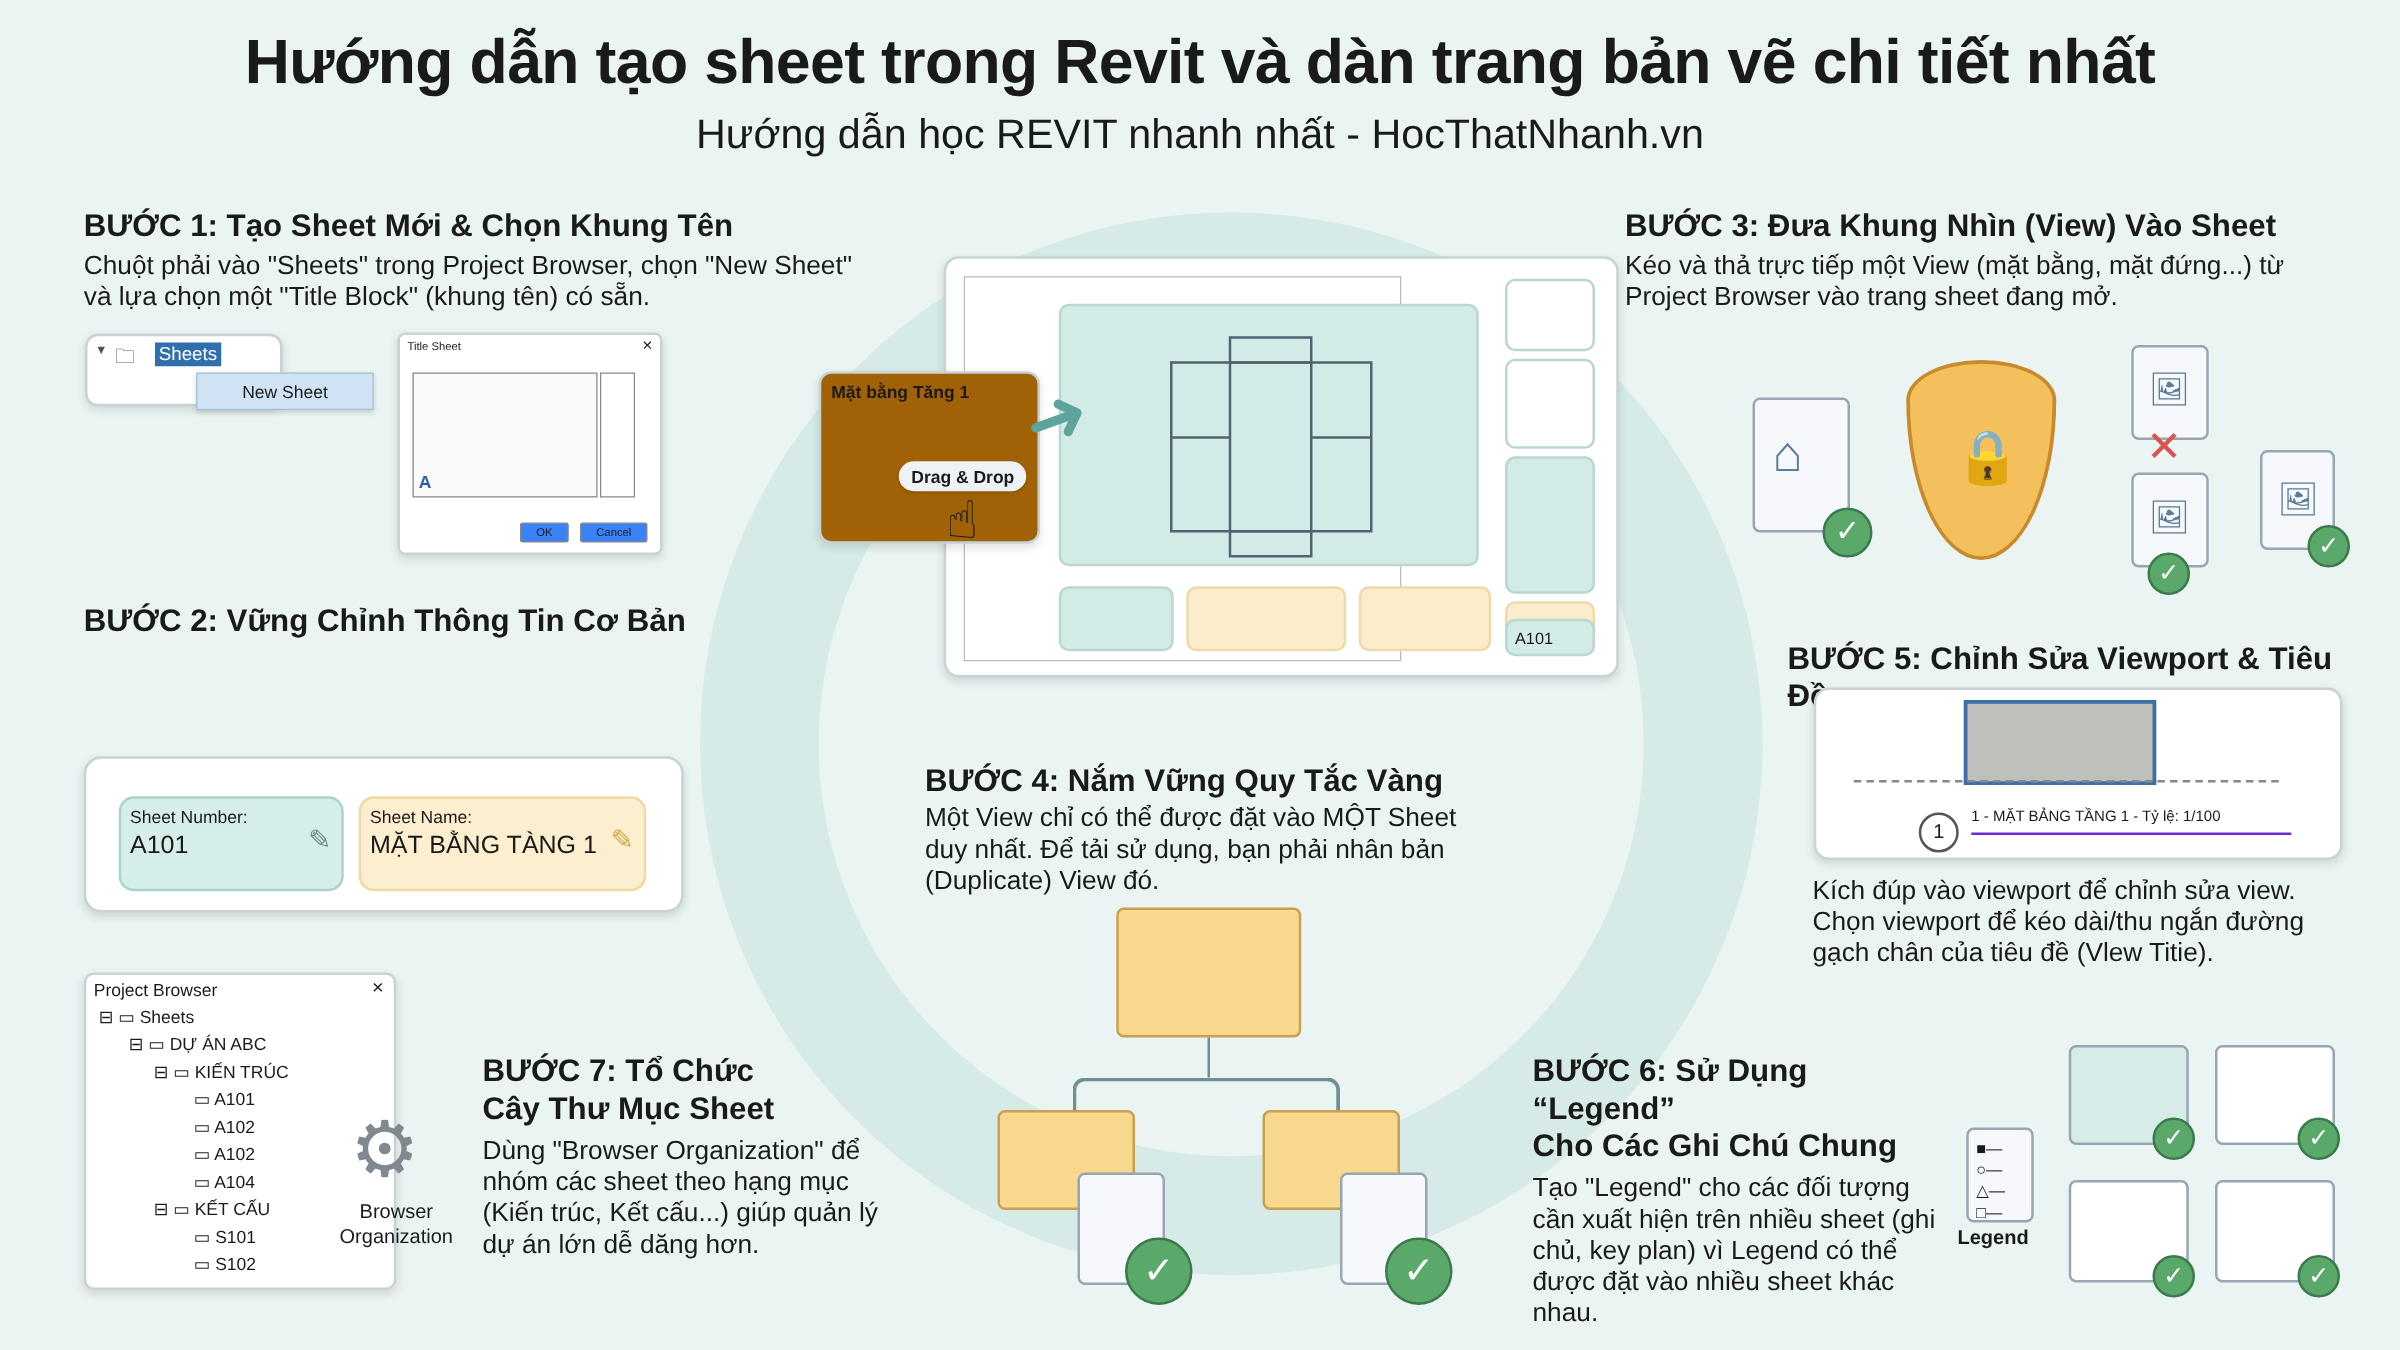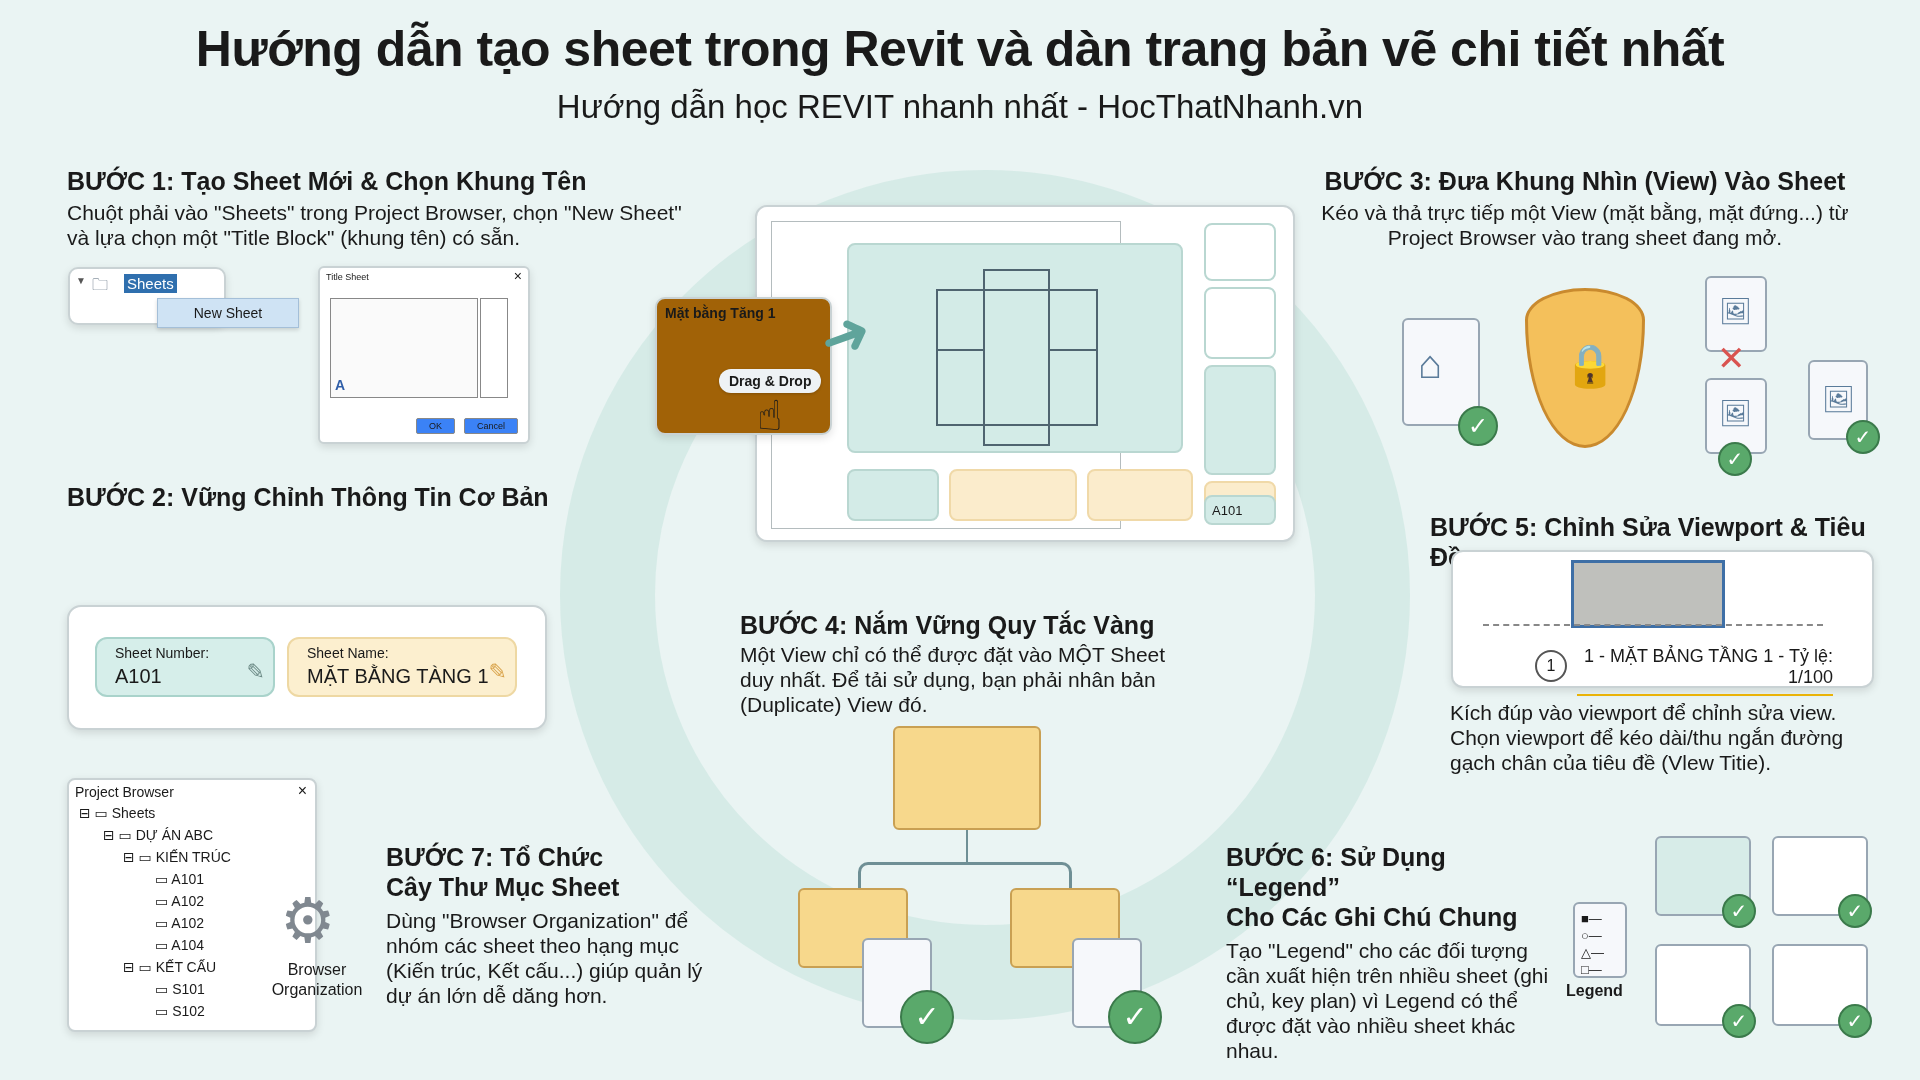--- a/index.html
+++ b/index.html
@@ -5,21 +5,21 @@
 *{box-sizing:border-box;margin:0;padding:0}
 body{width:1920px;height:1080px;overflow:hidden;background:#eaf4f3;font-family:"Liberation Sans","DejaVu Sans",sans-serif;color:#1a1a1a;position:relative}
 .bg-ring{position:absolute;left:560px;top:170px;width:850px;height:850px;border-radius:50%;border:95px solid #cfe8e3;opacity:.75}
 .abs{position:absolute}
 .title{left:0;top:20px;width:1920px;text-align:center;font-weight:bold;font-size:50px;letter-spacing:-.5px}
 .subtitle{left:0;top:88px;width:1920px;text-align:center;font-size:33px}
 .h{font-weight:bold;font-size:25px;line-height:30px}
 .p{font-size:21px;line-height:25px}
 .card{background:#fff;border:2px solid #c9d2d4;border-radius:10px;box-shadow:0 3px 8px rgba(0,0,0,.12)}
 .btn{display:inline-block;border:1px solid #888;background:#3b82f6;font-size:9px;padding:2px 12px;border-radius:2px}
-.field{position:absolute;top:30px;height:60px;border-radius:12px;padding:6px 18px}
+.field{position:absolute;top:30px;height:76px;border-radius:12px;padding:6px 7px}
 .field .lbl{font-size:14px}
 .field .val{font-size:20px;margin-top:4px}
 .tree{font-size:14px;line-height:22px}
 .tree div{white-space:nowrap}
 .sheet-slot{position:absolute;border-radius:8px;border:2px solid #b9d7d1}
 .teal{background:#d3ebe7}
 .yellow{background:#fbeccc;border-color:#f0d9a8}
 .check{position:absolute;width:40px;height:40px;border-radius:50%;background:#5aa96b;border:2px solid #3b7a4b;color:#fff;font-size:24px;text-align:center;line-height:36px;font-weight:bold}
 .doc{position:absolute;background:#f6f8fb;border:2px solid #98a6b3;border-radius:6px}
 .folder{position:absolute;background:#f7d88c;border:2px solid #c9a053;border-radius:6px}
@@ -122,21 +122,21 @@
   <div class="sheet-slot yellow" style="left:447px;top:274px;width:72px;height:28px"></div>
   <div class="sheet-slot teal" style="left:447px;top:288px;width:72px;height:30px;font-size:13px;padding:6px">A101</div>
 </div>
 <div class="abs card" style="left:655px;top:297px;width:177px;height:138px;background:#a16207">
   <div style="font-size:14px;font-weight:bold;padding:6px 8px">Mặt bằng Tăng 1</div>
   <div class="abs" style="left:62px;top:70px;background:#eef2f5;border-radius:12px;padding:4px 10px;font-size:14px;font-weight:bold;box-shadow:0 1px 3px rgba(0,0,0,.2)">Drag &amp; Drop</div>
   <div class="abs" style="left:100px;top:92px;font-size:42px">☝</div>
 </div>
 <div class="abs" style="left:820px;top:300px;font-size:60px;color:#5fa49b;transform:rotate(-20deg)">➜</div>
 
-<div class="abs" style="left:1300px;top:166px;width:570px;text-align:center">
+<div class="abs" style="left:1300px;top:166px;width:570px;text-align:left">
   <div class="h">BƯỚC 3: Đưa Khung Nhìn (View) Vào Sheet</div>
   <div class="p" style="margin-top:4px">Kéo và thả trực tiếp một View (mặt bằng, mặt đứng...) từ Project Browser vào trang sheet đang mở.</div>
 </div>
 <div class="doc" style="left:1402px;top:318px;width:78px;height:108px">
   <span class="abs" style="left:14px;top:22px;font-size:40px;color:#5a7b9a">⌂</span>
 </div>
 <div class="check" style="left:1458px;top:406px">✓</div>
 <div class="abs" style="left:1525px;top:288px;width:120px;height:160px;background:#f4c05b;border:3px solid #c98a2e;border-radius:50% 50% 50% 50%/20% 20% 80% 80%">
   <span class="abs" style="left:36px;top:50px;font-size:42px">🔒</span>
 </div>
@@ -151,21 +151,21 @@
 <div class="doc" style="left:1808px;top:360px;width:60px;height:80px">
     <span class="abs" style="left:12px;top:22px;font-size:26px;color:#5a7b9a">🖼</span>
   </div>
 <div class="check" style="left:1846px;top:420px;width:34px;height:34px;line-height:30px;font-size:20px">✓</div>
 
 <div class="abs h" style="left:1430px;top:512px;width:470px">BƯỚC 5: Chỉnh Sửa Viewport &amp; Tiêu Đề</div>
 <div class="abs card" style="left:1451px;top:550px;width:423px;height:138px;border-radius:12px">
   <div class="abs" style="left:118px;top:8px;width:154px;height:68px;border:3px solid #3e6fa6;background:#bfc0bc"></div>
   <div class="abs" style="left:30px;top:72px;width:340px;border-top:2px dashed #888"></div>
   <div class="abs" style="left:82px;top:98px;width:32px;height:32px;border:2px solid #555;border-radius:50%;text-align:center;line-height:28px;font-size:16px">1</div>
-  <div class="abs" style="left:124px;top:94px;width:256px;font-size:18px;border-bottom:2px solid #eab308;padding-bottom:6px;text-align:right">1 - MẶT BẢNG TẦNG 1 - Tỷ lệ: 1/100</div>
+  <div class="abs" style="left:124px;top:94px;width:256px;font-size:12px;border-bottom:2px solid #6d28d9;padding-bottom:6px;text-align:left">1 - MẶT BẢNG TẦNG 1 - Tỷ lệ: 1/100</div>
 </div>
 <div class="abs p" style="left:1450px;top:700px;width:440px">Kích đúp vào viewport để chỉnh sửa view. Chọn viewport để kéo dài/thu ngắn đường gạch chân của tiêu đề (Vlew Titie).</div>
 
 <div class="abs" style="left:740px;top:610px;width:460px;text-align:left">
   <div class="h">BƯỚC 4: Nắm Vững Quy Tắc Vàng</div>
   <div class="p" style="margin-top:2px">Một View chỉ có thể được đặt vào MỘT Sheet duy nhất. Để tải sử dụng, bạn phải nhân bản (Duplicate) View đó.</div>
 </div>
 <div class="folder" style="left:893px;top:726px;width:148px;height:104px"></div>
 <div class="abs" style="left:966px;top:830px;width:2px;height:32px;background:#6f8f95"></div>
 <div class="abs" style="left:858px;top:862px;width:214px;height:30px;border:3px solid #6f8f95;border-bottom:none;border-radius:10px 10px 0 0"></div>

